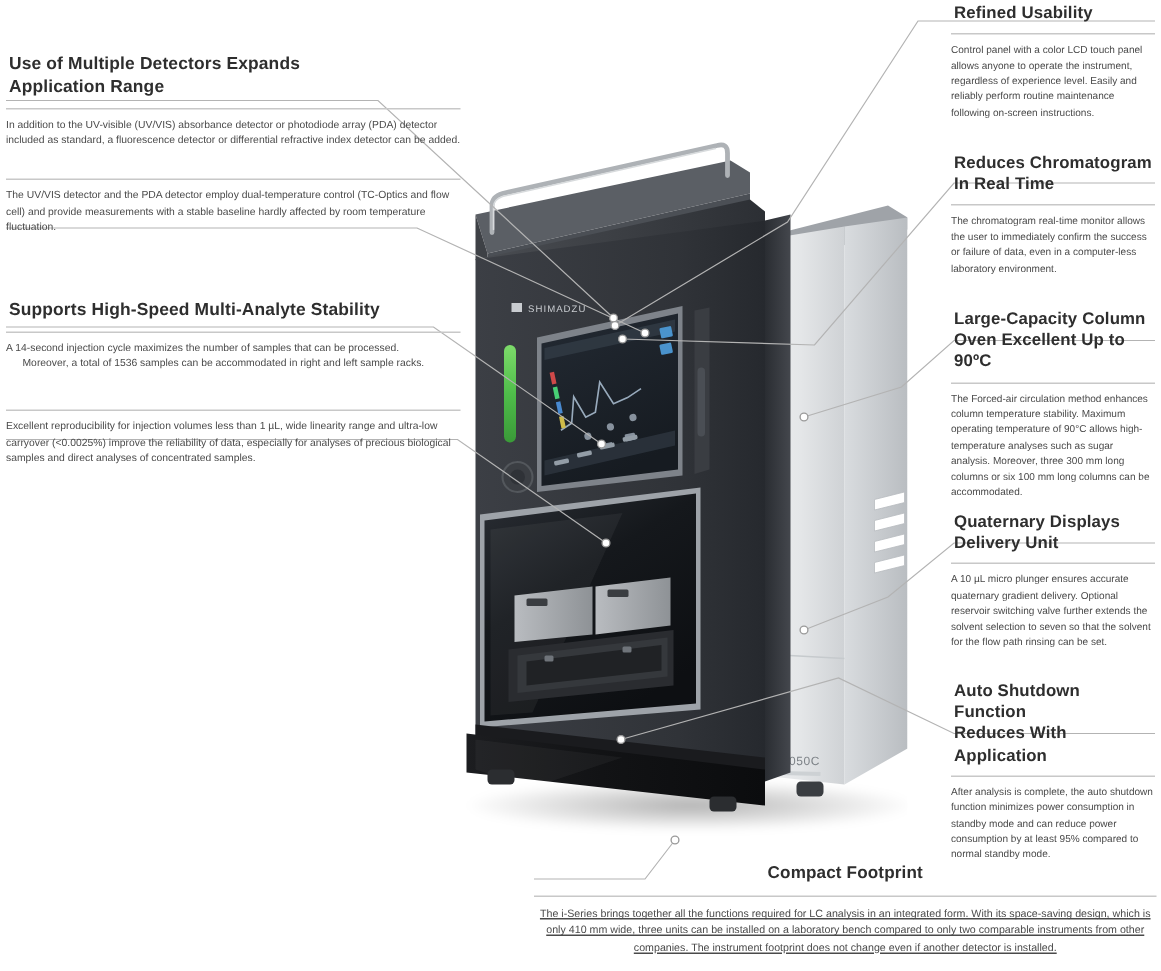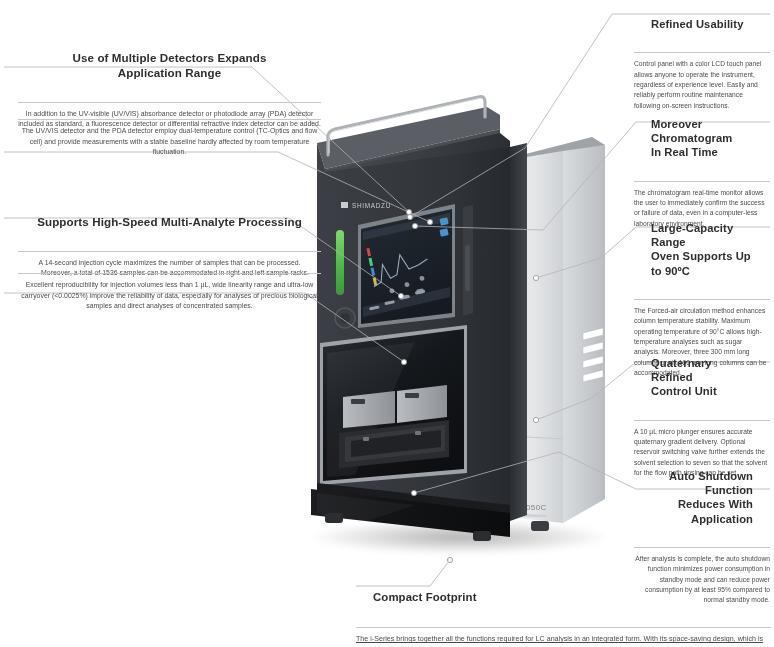--- a/index.html
+++ b/index.html
@@ -30,21 +30,21 @@
     pointer-events: none;
     z-index: 5;
   }
 
   
   .callout {
     position: absolute;
     z-index: 8;
   }
   .callout h3 {
-    margin: 17px;
+    margin: 2px;
     padding: 0 0 4px 0;
     font-size: 11.4px;
     line-height: 14.4px;
     font-weight: bold;
     color: #2e2e2e;
     letter-spacing: 0.1px;
   }
   .callout .rule {
     height: 1px;
     background: #c8c8c8;
@@ -55,30 +55,30 @@
     padding: 0;
     font-size: 6.9px;
     line-height: 10.6px;
     color: #4a4a4a;
     letter-spacing: 0.01px;
   }
   .callout p + p { margin-top: 0; }
   .callout p .indent { display: inline-block; width: 11px; }
 
   
-  .col-left { left: 18px; width: 303px; text-align: center; }
+  .col-left { left: 4px; width: 303px; }
   .col-left h3 { font-size: 11.6px; line-height: 14.8px; }
 
   
   .col-right { left: 634px; width: 136px; }
   .col-right h3 { font-size: 11.2px; line-height: 14.2px; }
   .col-right p { font-size: 6.7px; line-height: 10.4px; }
 
   
-  .col-bottom { left: 356px; width: 415px; }
+  .col-bottom { left: 356px; width: 415px; text-align: center; }
   .col-bottom h3 { font-size: 11.4px; line-height: 15px; padding-bottom: 5px; }
   .col-bottom p { font-size: 7.1px; line-height: 11.4px; text-decoration: underline; }
 
   
   #instrument {
     position: absolute;
     left: 295px;
     top: 85px;
     width: 310px;
     height: 480px;
@@ -359,21 +359,21 @@
     <p>In addition to the UV-visible (UV/VIS) absorbance detector or photodiode array (PDA) detector included as standard, a fluorescence detector or differential refractive index detector can be added.</p>
   </div>
 
   <div class="callout col-left" style="top:119px;">
     <div class="rule"></div>
     <p>The UV/VIS detector and the PDA detector employ dual-temperature control (TC-Optics and flow cell) and provide measurements with a stable baseline hardly affected by room temperature fluctuation.</p>
   </div>
 
   <div class="callout col-left" style="top:198px;">
     <h3>
-      <span>Supports High-Speed Multi-Analyte Processing</span>
+      <span>Supports High-Speed Multi-Analyte Stability</span>
     </h3>
     <div class="rule"></div>
     <p>A 14-second injection cycle maximizes the number of samples that can be processed.</p>
     <p><span class="indent"></span><span>Moreover, a total of 1536 samples can be accommodated in right and left sample racks.</span></p>
   </div>
 
   <div class="callout col-left" style="top:273px;">
     <div class="rule"></div>
     <p>Excellent reproducibility for injection volumes less than 1 µL, wide linearity range and ultra-low carryover (&lt;0.0025%) improve the reliability of data, especially for analyses of precious biological samples and direct analyses of concentrated samples.</p>
   </div>
@@ -381,46 +381,46 @@
   <div class="callout col-right" style="top:0px;">
     <h3>
       <span>Refined Usability</span>
     </h3>
     <div class="rule"></div>
     <p>Control panel with a color LCD touch panel allows anyone to operate the instrument, regardless of experience level. Easily and reliably perform routine maintenance following on-screen instructions.</p>
   </div>
 
   <div class="callout col-right" style="top:100px;">
     <h3>
-      <span>Moreover Chromatogram</span><br>
+      <span>Reduces Chromatogram</span><br>
       <span>In Real Time</span>
     </h3>
     <div class="rule"></div>
     <p>The chromatogram real-time monitor allows the user to immediately confirm the success or failure of data, even in a computer-less laboratory environment.</p>
   </div>
 
   <div class="callout col-right" style="top:204px;">
     <h3>
-      <span>Large-Capacity Range</span><br>
-      <span>Oven Supports Up to 90ºC</span>
+      <span>Large-Capacity Column</span><br>
+      <span>Oven Excellent Up to 90ºC</span>
     </h3>
     <div class="rule"></div>
     <p>The Forced-air circulation method enhances column temperature stability. Maximum operating temperature of 90°C allows high-temperature analyses such as sugar analysis. Moreover, three 300 mm long columns or six 100 mm long columns can be accommodated.</p>
   </div>
 
   <div class="callout col-right" style="top:339px;">
     <h3>
-      <span>Quaternary Refined</span><br>
-      <span>Control Unit</span>
+      <span>Quaternary Displays</span><br>
+      <span>Delivery Unit</span>
     </h3>
     <div class="rule"></div>
     <p>A 10 µL micro plunger ensures accurate quaternary gradient delivery. Optional reservoir switching valve further extends the solvent selection to seven so that the solvent for the flow path rinsing can be set.</p>
   </div>
 
-  <div class="callout col-right" style="top:452px;text-align:right;">
+  <div class="callout col-right" style="top:452px;">
     <h3>
       <span>Auto Shutdown Function</span><br>
       <span>Reduces With</span><br>
       <span>Application</span>
     </h3>
     <div class="rule"></div>
     <p>After analysis is complete, the auto shutdown function minimizes power consumption in standby mode and can reduce power consumption by at least 95% compared to normal standby mode.</p>
   </div>
 
   <div class="callout col-bottom" style="top:573px;">

